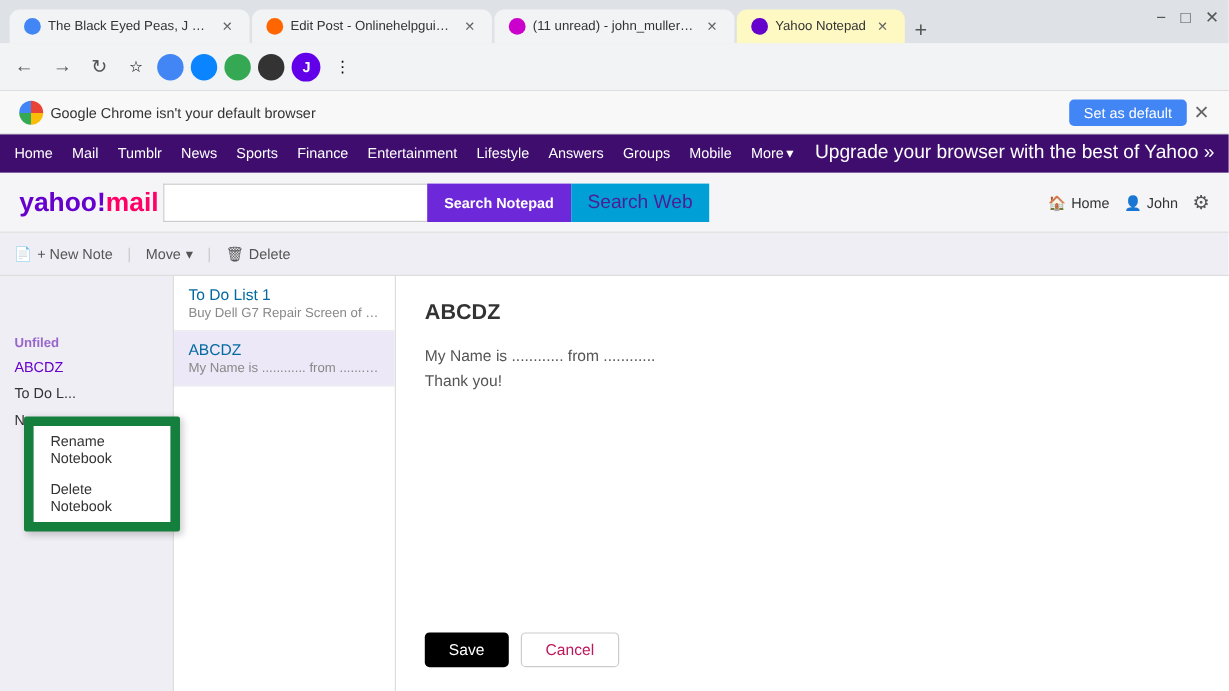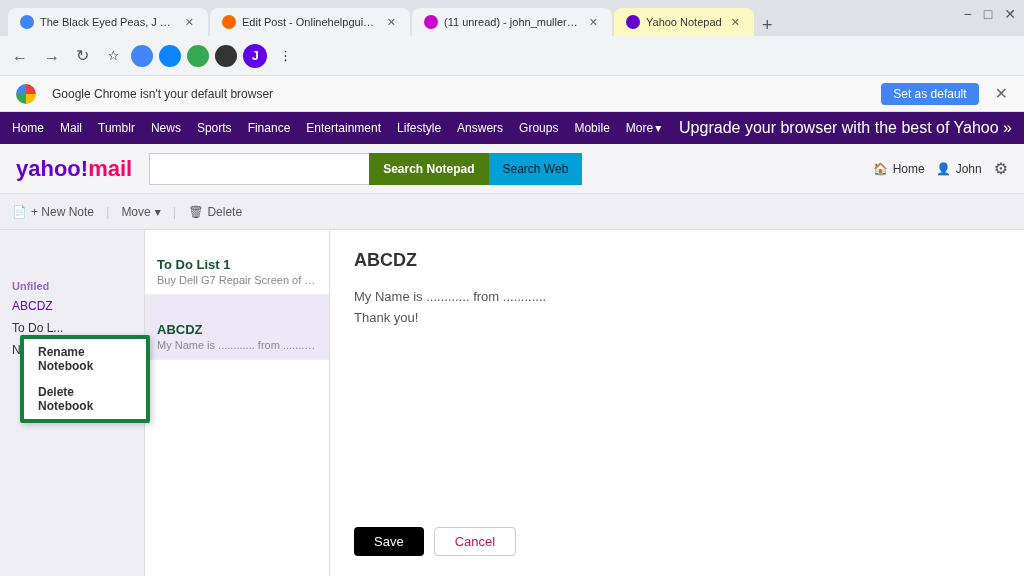--- a/index.html
+++ b/index.html
@@ -19,65 +19,65 @@
     .win-btn { font-size: 14px; color: #555; cursor: pointer; background: none; border: none; }
 
     .address-bar-row { background: #f1f3f4; display: flex; align-items: center; padding: 4px 8px; gap: 8px; height: 40px; border-bottom: 1px solid #ddd; }
     .nav-btn { background: none; border: none; font-size: 16px; color: #555; cursor: pointer; padding: 4px; border-radius: 50%; }
     .address-input { flex: 1; height: 28px; border: none; border-radius: 14px; background: #fff; padding: 0 12px; font-size: 12px; outline: none; box-shadow: 0 1px 3px rgba(0,0,0,0.2); }
     .toolbar-icons { display: flex; gap: 6px; align-items: center; }
     .toolbar-icon { width: 24px; height: 24px; border-radius: 50%; display: flex; align-items: center; justify-content: center; font-size: 13px; cursor: pointer; }
     .profile-icon { width: 24px; height: 24px; border-radius: 50%; background: #6200ea; color: #fff; display: flex; align-items: center; justify-content: center; font-size: 12px; font-weight: bold; }
 
     
-    .default-browser-banner { background: #f8f8f8; display: flex; align-items: center; padding: 6px 16px; gap: 16px; border-bottom: 1px solid #ddd; height: 36px; }
+    .default-browser-banner { background: #f8f8f8; display: flex; align-items: center; padding: 6px 16px; gap: 6px; border-bottom: 1px solid #ddd; height: 36px; }
     .chrome-icon { width: 20px; height: 20px; border-radius: 50%; background: conic-gradient(#ea4335 0deg 90deg, #fbbc05 90deg 180deg, #34a853 180deg 270deg, #4285f4 270deg 360deg); }
     .banner-text { font-size: 12px; color: #333; flex: 1; }
     .set-default-btn { background: #4285f4; color: #fff; border: none; border-radius: 4px; padding: 4px 12px; font-size: 12px; cursor: pointer; }
     .banner-close { background: none; border: none; font-size: 16px; color: #666; cursor: pointer; }
 
     
     .yahoo-nav { background: #3e0d6e; display: flex; align-items: center; padding: 0 12px; height: 32px; gap: 16px; }
     .yahoo-nav a { color: #fff; font-size: 12px; text-decoration: none; cursor: pointer; }
     .nav-more { color: #fff; font-size: 12px; cursor: pointer; display: flex; align-items: center; gap: 2px; }
     .nav-upgrade { margin-left: auto; color: #fff; font-size: 16px; }
 
     
-    .yahoo-header { background: #f5f5f8; display: flex; align-items: center; padding: 6px 16px; height: 50px; border-bottom: 1px solid #ddd; gap: 17px; }
+    .yahoo-header { background: #f5f5f8; display: flex; align-items: center; padding: 6px 16px; height: 50px; border-bottom: 1px solid #ddd; gap: 4px; }
     .yahoo-logo { font-size: 22px; font-weight: bold; color: #6600cc; display: flex; align-items: center; }
     .yahoo-logo span { color: #ff0066; }
     .search-bar { display: flex; align-items: center; gap: 0; }
     .search-input { width: 220px; height: 32px; border: 1px solid #ccc; padding: 0 10px; font-size: 13px; outline: none; border-right: none; }
-    .search-notepad-btn { background: #4d7c0f; color: #fff; border: none; height: 32px; padding: 0 14px; font-size: 12px; cursor: pointer; font-weight: bold; }
-    .search-web-btn { background: #00a0d6; color: #0f172a; border: none; height: 32px; padding: 0 14px; font-size: 12px; cursor: pointer; }
+    .search-notepad-btn { background: #6d28d9; color: #fff; border: none; height: 32px; padding: 0 14px; font-size: 12px; cursor: pointer; font-weight: bold; }
+    .search-web-btn { background: #00a0d6; color: #4c1d95; border: none; height: 32px; padding: 0 14px; font-size: 16px; cursor: pointer; }
     .header-right { margin-left: auto; display: flex; align-items: center; gap: 12px; }
     .home-link { display: flex; align-items: center; gap: 4px; color: #333; font-size: 12px; cursor: pointer; }
     .user-btn { display: flex; align-items: center; gap: 4px; color: #333; font-size: 12px; cursor: pointer; }
     .settings-icon { font-size: 16px; color: #555; cursor: pointer; }
 
     
     .notepad-toolbar { background: #f0eef5; border-bottom: 1px solid #ddd; display: flex; align-items: center; padding: 4px 12px; gap: 12px; height: 36px; }
     .toolbar-btn { background: none; border: none; font-size: 12px; color: #555; cursor: pointer; display: flex; align-items: center; gap: 4px; }
     .toolbar-sep { color: #ccc; }
 
     
     .sidebar { width: 145px; background: #f0eef5; border-right: 1px solid #ddd; padding: 8px 0; display: flex; flex-direction: column; gap: 2px; position: relative; }
     .sidebar-section-label { font-size: 11px; color: #9966cc; padding: 2px 12px; font-weight: bold; margin-top: 40px; }
     .sidebar-item { font-size: 12px; padding: 3px 12px; cursor: pointer; color: #333; }
     .sidebar-item.active { color: #6600cc; }
 
     
-    .context-menu { position: absolute; left: 20px; top: 105px; background: #fff; border: 4px solid #15803d; border-radius: 2px; z-index: 100; min-width: 130px; box-shadow: 2px 2px 6px rgba(0,0,0,0.2); font-weight: bold; }
+    .context-menu { position: absolute; left: 20px; top: 117px; background: #fff; border: 8px solid #15803d; border-radius: 2px; z-index: 100; min-width: 130px; box-shadow: 2px 2px 6px rgba(0,0,0,0.2); }
     .context-menu-item { padding: 6px 14px; font-size: 12px; color: #333; cursor: pointer; }
 
     
     .notes-list { width: 185px; border-right: 1px solid #ddd; background: #fff; overflow-y: auto; }
     .note-item { padding: 8px 12px; border-bottom: 1px solid #eee; cursor: pointer; }
     .note-item.active { background: #ede8f7; }
-    .note-item-title { font-size: 13px; font-weight: bold; color: #14532d; margin-bottom: 2px; margin-top: 19px; }
+    .note-item-title { font-size: 13px; font-weight: normal; color: #0369a1; margin-bottom: 2px; }
     .note-item-preview { font-size: 11px; color: #888; overflow: hidden; text-overflow: ellipsis; white-space: nowrap; }
 
     
     .note-editor { flex: 1; padding: 20px 24px; background: #fff; display: flex; flex-direction: column; }
     .note-title { font-size: 18px; font-weight: bold; color: #333; margin-bottom: 16px; border: none; outline: none; width: 100%; }
     .note-body { font-size: 13px; color: #555; line-height: 1.6; flex: 1; white-space: pre-wrap; }
     .note-actions { display: flex; gap: 10px; margin-top: 20px; padding-top: 10px; }
     .save-btn { background: #000000; color: #fff; border: none; border-radius: 4px; padding: 6px 20px; font-size: 13px; cursor: pointer; }
     .cancel-btn { background: #fff; color: #be185d; border: 1px solid #ccc; border-radius: 4px; padding: 6px 20px; font-size: 13px; cursor: pointer; }
 

